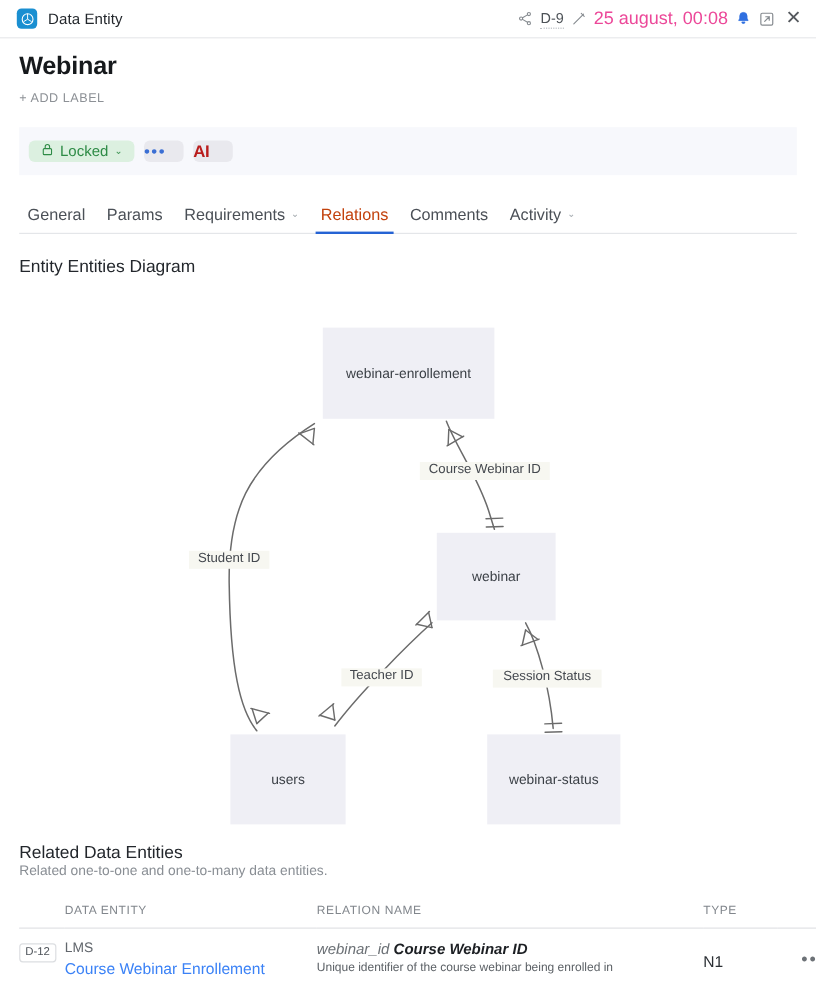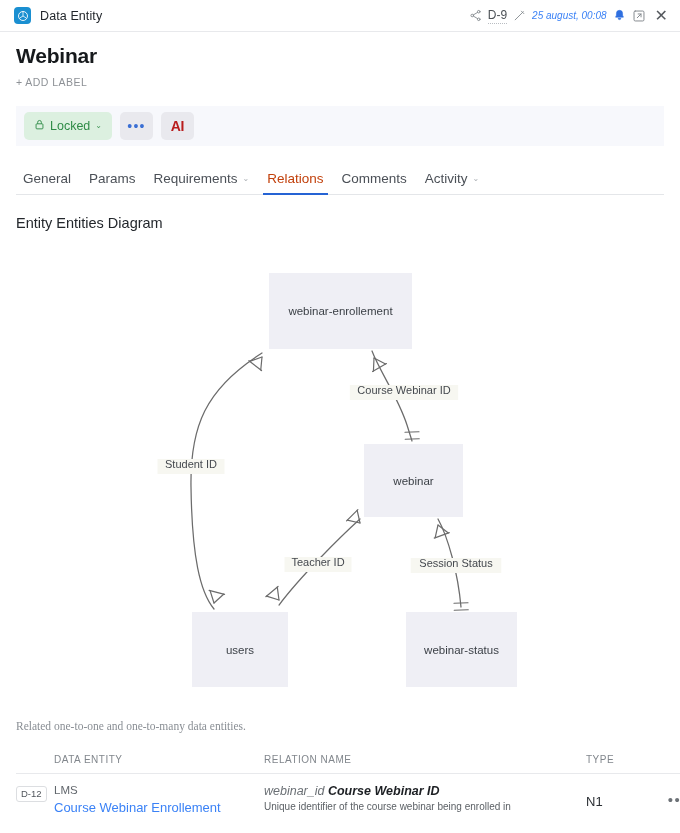--- a/index.html
+++ b/index.html
@@ -60,24 +60,23 @@
     justify-content: center;
     flex: none;
   }
   .ticket-id {
     color: #4d5257;
     border-bottom: 1px dotted #b9bdc2;
     padding-bottom: 1px;
     font-size: 12px;
   }
   .wb-date {
-    color: #3b82f6;
-    font-size: 10px;
+    color: #ec4899;
+    font-size: 15px;
     white-space: nowrap;
-    font-style: italic;
   }
   .close-x {
     color: #55595e;
     font-size: 16px;
     line-height: 1;
     margin-left: 3px;
     cursor: pointer;
   }
 
   
@@ -106,25 +105,24 @@
     margin: 16px 16px 0 16px;
     background: #f7f8fc;
     height: 40px;
     display: flex;
     align-items: center;
     padding: 0 8px;
     box-sizing: border-box;
     gap: 8px;
   }
   .btn {
-    height: 28px;
+    height: 18px;
     border-radius: 5px;
     display: inline-flex;
     align-items: center;
-    justify-content: center;
     gap: 5px;
     font-size: 12.5px;
     cursor: pointer;
     box-sizing: border-box;
     border: none;
     font-family: inherit;
   }
   .btn-locked {
     background: #dcf0e0;
     color: #2e8b46;
@@ -206,22 +204,21 @@
   .rel-section {
     margin: 4px 16px 0 16px;
   }
   .rel-title {
     font-size: 14.5px;
     color: #23272c;
   }
   .rel-sub {
     font-size: 11.5px;
     color: #898e94;
-    margin-top: 21px;
-    font-family: Liberation Serif, serif;
+    margin-top: 1px;
   }
   table.rel-table {
     width: 100%;
     border-collapse: collapse;
     margin-top: 22px;
     table-layout: fixed;
   }
   table.rel-table th {
     text-align: left;
     font-size: 10px;
@@ -466,20 +463,21 @@
         </g>
         <g>
           <rect x="410.7" y="319" width="90.60000000000001" height="15" fill="#f7f7f1"></rect>
           <text x="456" y="328" text-anchor="middle" font-family="&quot;Liberation Sans&quot;, sans-serif" font-size="11" fill="#44484e">Session Status</text>
         </g>
       </g>
   </svg>
 </div>
 
 <div class="rel-section">
+  <div class="rel-title">Related Data Entities</div>
   <div class="rel-sub">Related one-to-one and one-to-many data entities.</div>
 
   <table class="rel-table">
     <colgroup>
       <col class="col-badge">
         <col class="col-entity">
         <col class="col-relation">
         <col class="col-type">
         <col class="col-menu">
     </colgroup>

